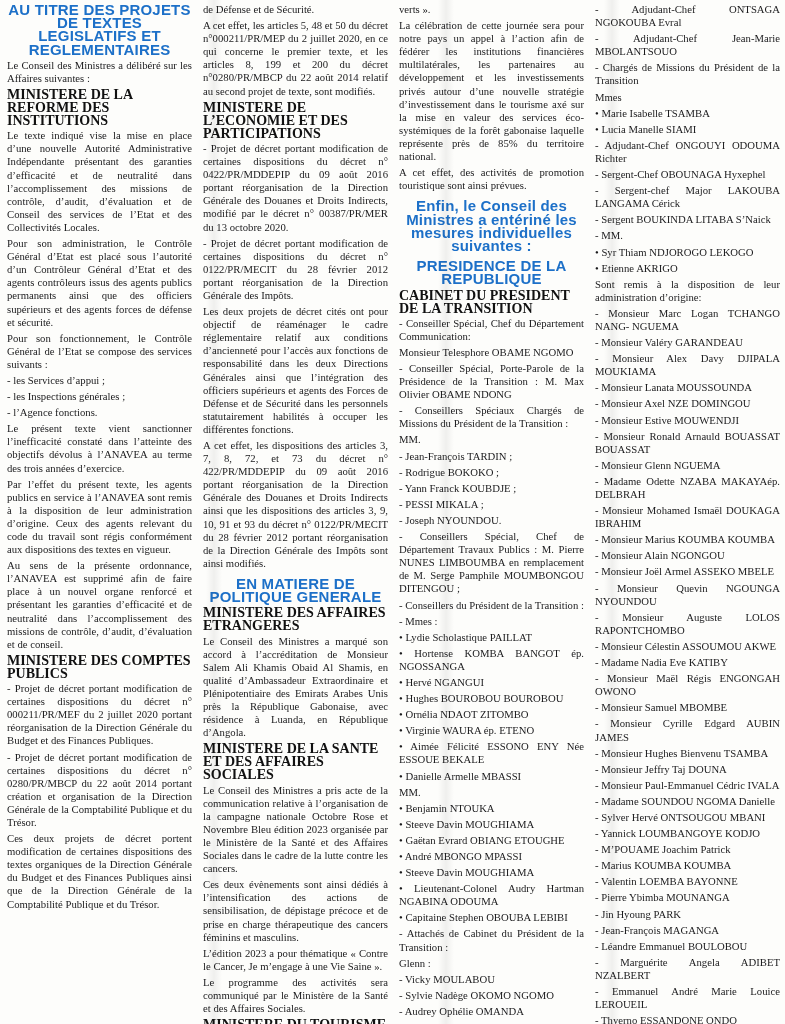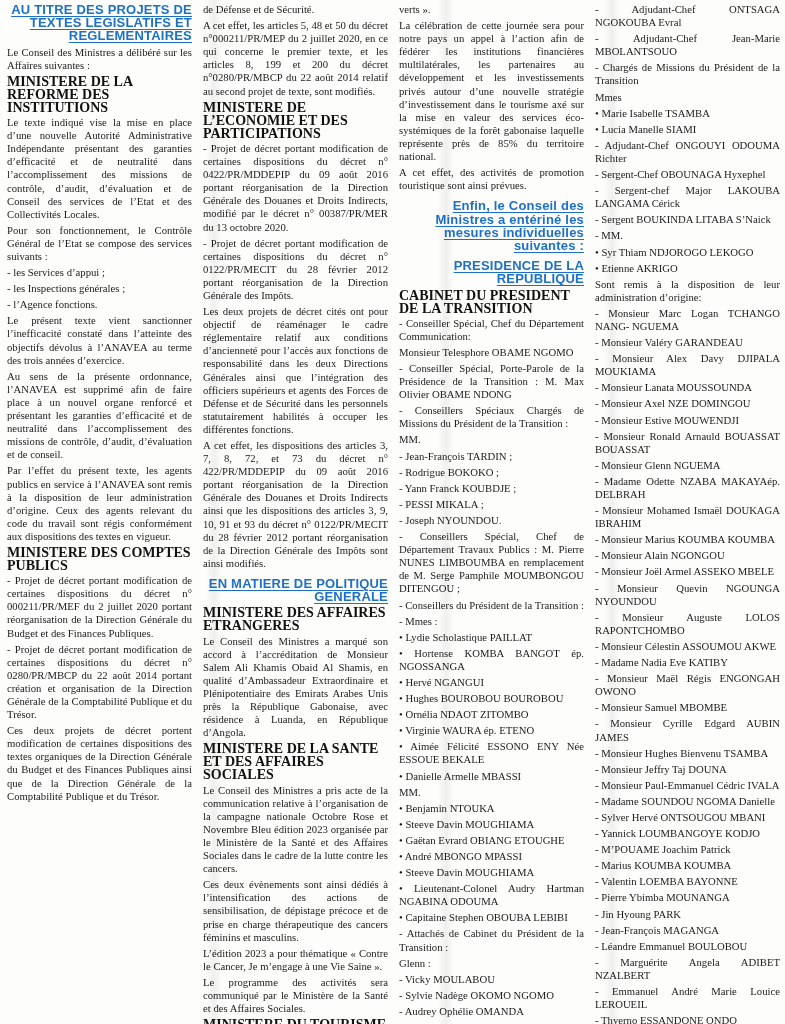--- a/index.html
+++ b/index.html
@@ -26,28 +26,27 @@
     font-family: "Liberation Serif", "DejaVu Serif", serif;
     font-size: 10.7px;
     line-height: 13.1px;
     color: #1b1b1d;
     text-align: justify;
   }
   .h-blue {
     margin: 7px 0 3px 0;
     font-family: "Liberation Sans", "DejaVu Sans", sans-serif;
     font-weight: bold;
-    font-size: 13px;
+    font-size: 15px;
     line-height: 13.2px;
     color: #1d70c8;
-    text-decoration: underline;
     text-decoration-thickness: 1px;
     text-underline-offset: 2px;
     letter-spacing: 0.2px;
-    text-align: right;
+    text-align: center;
   }
   .h-bold {
     margin: 1px 0 2px 0;
     font-family: "Liberation Serif", "DejaVu Serif", serif;
     font-weight: bold;
     font-size: 14px;
     line-height: 13.1px;
     color: #111111;
     text-align: left;
   }
@@ -65,27 +64,28 @@
 
 <div class="page">
   <div class="scan-shadow" style="left:206px;"></div>
   <div class="scan-shadow" style="left:438px;"></div>
   <div class="scan-shadow" style="left:604px;"></div>
 <div class="col">
       <h3 class="h-blue">AU TITRE DES PROJETS DE TEXTES LEGISLATIFS ET REGLEMENTAIRES</h3>
       <p class="p">Le Conseil des Ministres a délibéré sur les Affaires suivantes :</p>
       <h3 class="h-bold">MINISTERE DE LA REFORME DES INSTITUTIONS</h3>
       <p class="p">Le texte indiqué vise la mise en place d’une nouvelle Autorité Administrative Indépendante présentant des garanties d’efficacité et de neutralité dans l’accomplissement des missions de contrôle, d’audit, d’évaluation et de Conseil des services de l’Etat et des Collectivités Locales.</p>
+      <p class="p">Pour son administration, le Contrôle Général d’Etat est placé sous l’autorité d’un Contrôleur Général d’Etat et des agents contrôleurs issus des agents publics permanents ainsi que des officiers supérieurs et des agents forces de défense et sécurité.</p>
       <p class="p">Pour son fonctionnement, le Contrôle Général de l’Etat se compose des services suivants :</p>
       <p class="p">- les Services d’appui ;</p>
       <p class="p">- les Inspections générales ;</p>
       <p class="p">- l’Agence fonctions.</p>
       <p class="p">Le présent texte vient sanctionner l’inefficacité constaté dans l’atteinte des objectifs dévolus à l’ANAVEA au terme des trois années d’exercice.</p>
+      <p class="p">Par l’effet du présent texte, les agents publics en service à l’ANAVEA sont remis à la disposition de leur administration d’origine. Ceux des agents relevant du code du travail sont régis conformément aux dispositions des textes en vigueur.</p>
       <p class="p">Au sens de la présente ordonnance, l’ANAVEA est supprimé afin de faire place à un nouvel organe renforcé et présentant les garanties d’efficacité et de neutralité dans l’accomplissement des missions de contrôle, d’audit, d’évaluation et de conseil.</p>
-      <p class="p">Par l’effet du présent texte, les agents publics en service à l’ANAVEA sont remis à la disposition de leur administration d’origine. Ceux des agents relevant du code du travail sont régis conformément aux dispositions des textes en vigueur.</p>
       <h3 class="h-bold">MINISTERE DES COMPTES PUBLICS</h3>
       <p class="p">- Projet de décret portant modification de certaines dispositions du décret n° 000211/PR/MEF du 2 juillet 2020 portant réorganisation de la Direction Générale du Budget et des Finances Publiques.</p>
       <p class="p">- Projet de décret portant modification de certaines dispositions du décret n° 0280/PR/MBCP du 22 août 2014 portant création et organisation de la Direction Générale de la Comptabilité Publique et du Trésor.</p>
       <p class="p">Ces deux projets de décret portent modification de certaines dispositions des textes organiques de la Direction Générale du Budget et des Finances Publiques ainsi que de la Direction Générale de la Comptabilité Publique et du Trésor.</p>
     </div>
     <div class="col">
       <p class="p">de Défense et de Sécurité.</p>
       <p class="p">A cet effet, les articles 5, 48 et 50 du décret n°000211/PR/MEP du 2 juillet 2020, en ce qui concerne le premier texte, et les articles 8, 199 et 200 du décret n°0280/PR/MBCP du 22 août 2014 relatif au second projet de texte, sont modifiés.</p>
       <h3 class="h-bold">MINISTERE DE L’ECONOMIE ET DES PARTICIPATIONS</h3>
       <p class="p">- Projet de décret portant modification de certaines dispositions du décret n° 0422/PR/MDDEPIP du 09 août 2016 portant réorganisation de la Direction Générale des Douanes et Droits Indirects, modifié par le décret n° 00387/PR/MER du 13 octobre 2020.</p>

